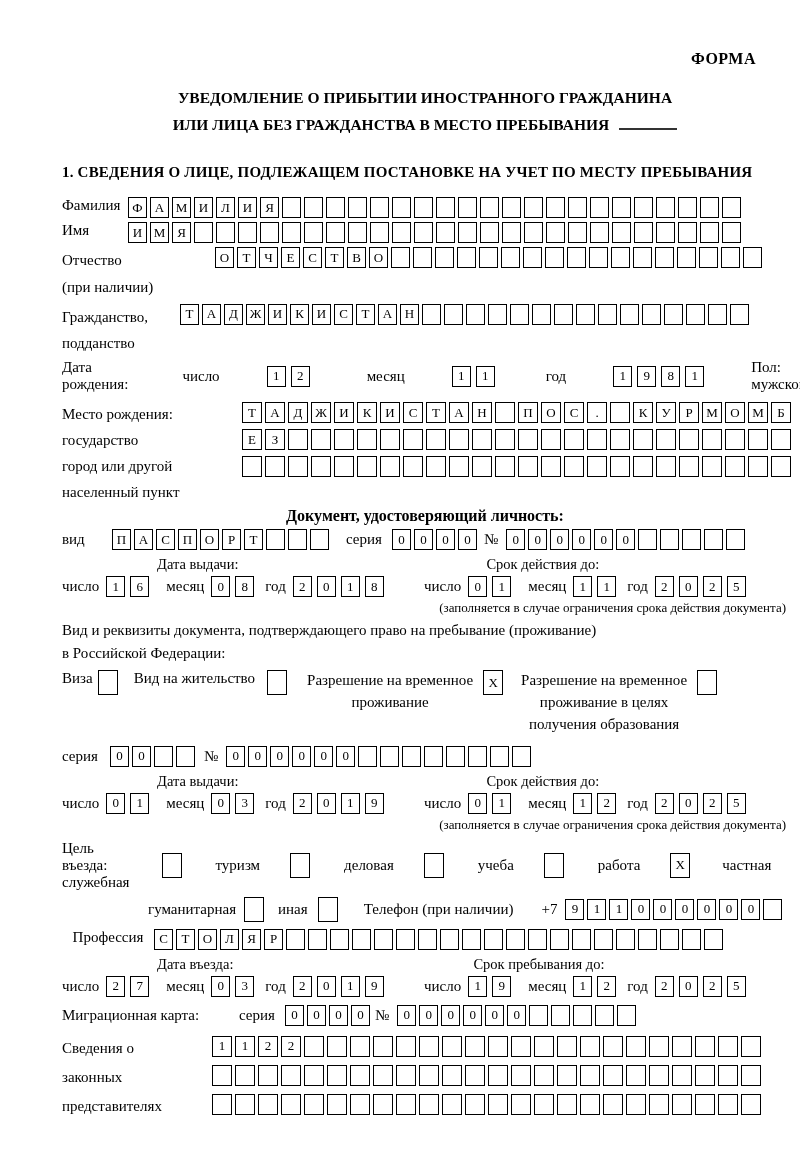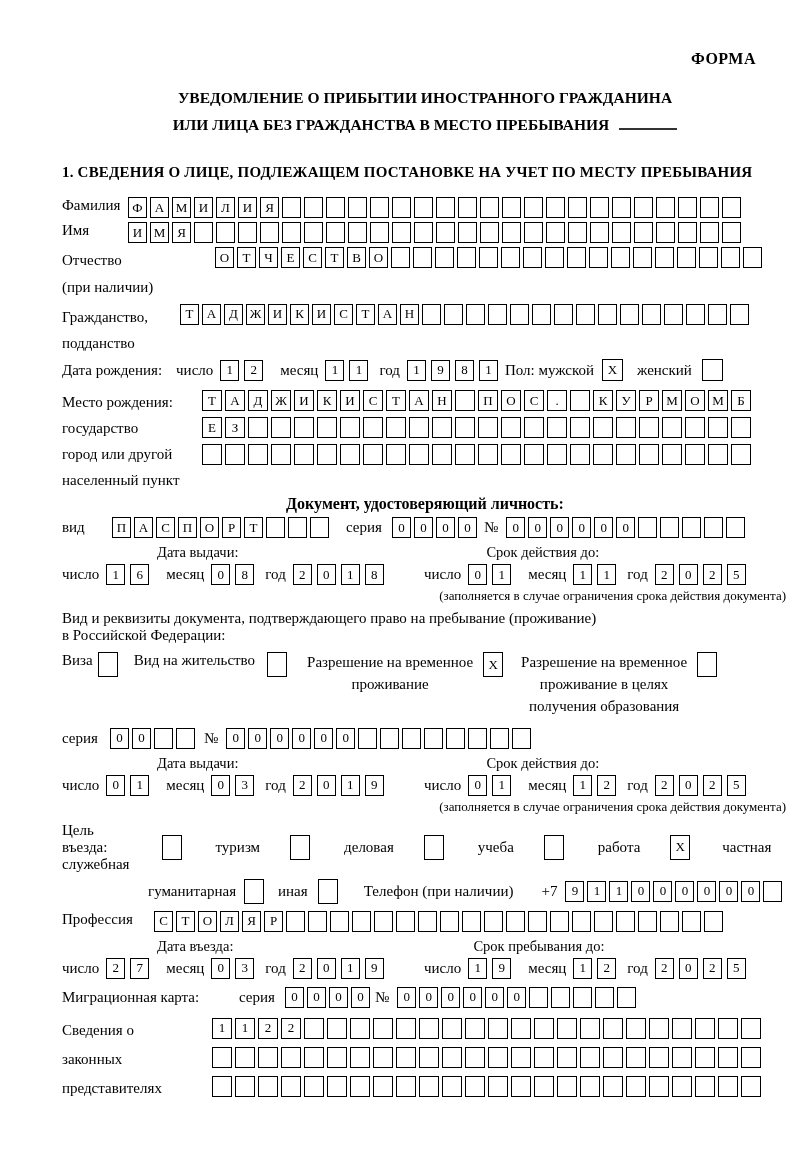--- a/index.html
+++ b/index.html
@@ -32,21 +32,21 @@
   .wide .cell { width: 20px; }
   .dategrid { display: flex; }
   .dategrid .cell { margin-right: 5px; }
   .box1 .cell { width: 20px; height: 25px; margin-right: 0; }
   .sq .cell { width: 21px; height: 22px; margin-right: 0; }
 
   .frow { display: flex; align-items: flex-start; margin-top: 4px; }
   .flabel { flex-shrink: 0; }
   .lbl2 { line-height: 1.75; }
 
-  .rowgap { margin-top: 9px; }
+  .rowgap { margin-top: 9px; gap: 40px; }
 
   
   .dhead { display: flex; font-size: 14.5px; margin-top: 6px; }
   .dline { display: flex; align-items: center; margin-top: 3px; }
   .dgroup { display: flex; align-items: center; }
   .dlab { margin-right: 7px; }
   .mlab { margin: 0 7px 0 12px; }
   .ylab { margin: 0 7px 0 6px; }
   .note { text-align: right; font-size: 13px; margin-top: 3px; padding-right: 2px; }
   .optcol { display: flex; align-items: flex-start; }
@@ -403,21 +403,21 @@
           <span class="cell">2</span>
           <span class="cell">0</span>
           <span class="cell">2</span>
           <span class="cell">5</span>
         </span>
     </div>
   </div>
   <div class="note">(заполняется в случае ограничения срока действия документа)</div>
 
   <div style="margin-top:6px;">Вид и реквизиты документа, подтверждающего право на пребывание (проживание)</div>
-  <div style="">в Российской Федерации:</div>
+  <div style="margin-top:6px;">в Российской Федерации:</div>
 
   <div class="frow" style="margin-top:8px; align-items:flex-start;">
     <div class="optcol" style="margin-right:16px;">
       <span style="margin-right:5px;">Виза</span>
       <span class="cells box1">
           <span class="cell"></span>
         </span>
     </div>
     <div class="optcol" style="margin-right:20px;">
       <span style="margin-right:12px;">Вид на жительство</span>
@@ -569,21 +569,21 @@
         <span class="cell">0</span>
         <span class="cell">0</span>
         <span class="cell">0</span>
         <span class="cell">0</span>
         <span class="cell">0</span>
         <span class="cell"></span>
       </span>
   </div>
 
   <div class="frow" style="margin-top:7px;">
-    <div class="flabel" style="width:92px;">Профессия</div>
+    <div class="flabel" style="width:92px;text-align:center;">Профессия</div>
     <div class="cells">
         <span class="cell">С</span>
         <span class="cell">Т</span>
         <span class="cell">О</span>
         <span class="cell">Л</span>
         <span class="cell">Я</span>
         <span class="cell">Р</span>
         <span class="cell"></span>
         <span class="cell"></span>
         <span class="cell"></span>

